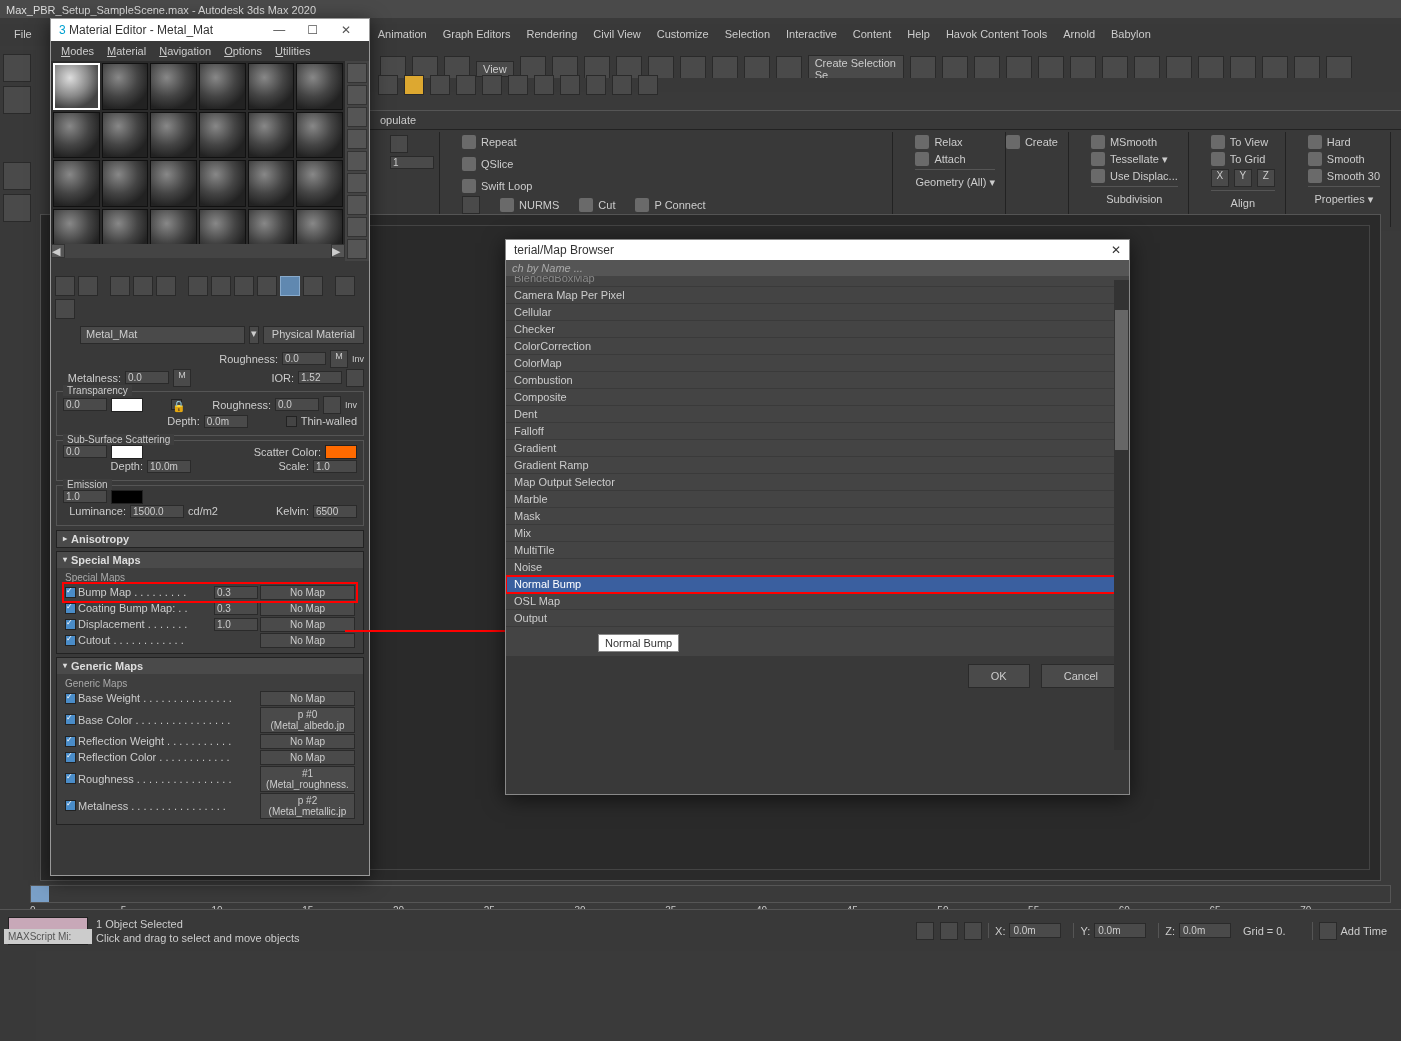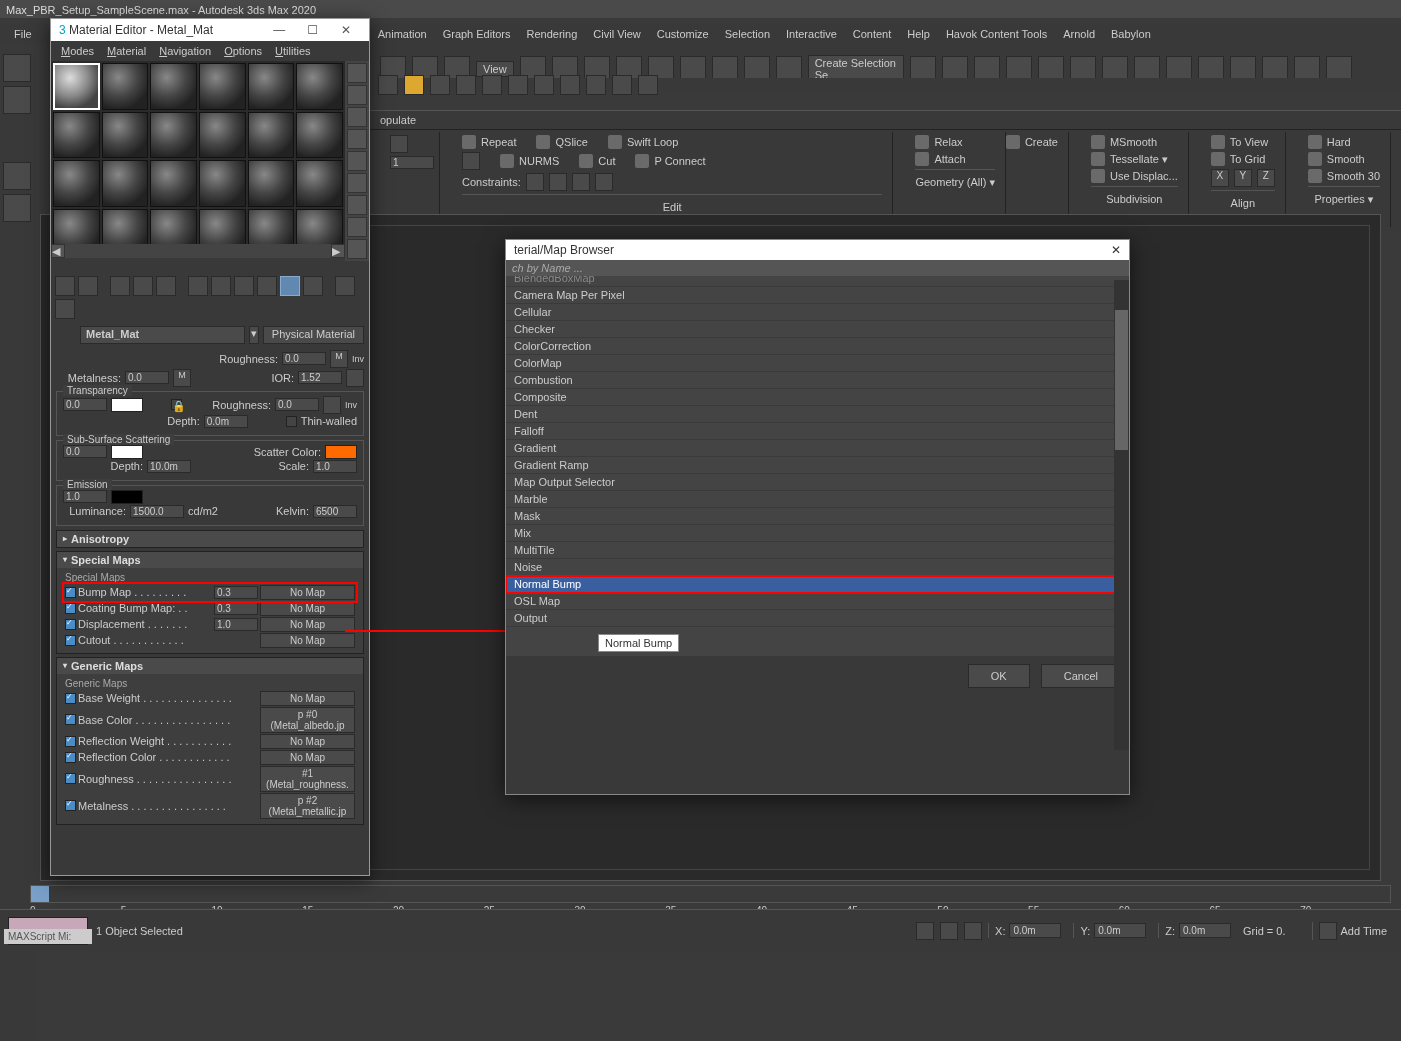--- a/index.html
+++ b/index.html
@@ -58,21 +58,21 @@
   .sample-slot { aspect-ratio:1; background:radial-gradient(circle at 35% 30%, #888, #444 45%, #222 75%); border:1px solid #111;}
   .sample-slot.sel { border:2px solid #fff; background:radial-gradient(circle at 35% 30%, #ddd, #888 45%, #444 75%);}
   .me-sidebar { position:absolute; right:0; top:0; width:24px; background:#444; display:flex; flex-direction:column; gap:2px; padding:2px;}
   .me-sidebar .sb { width:20px; height:20px; background:#555; border:1px solid #333;}
   .me-scroll { position:absolute; bottom:0; left:0; right:24px; height:14px; background:#444; display:flex;}
   .me-scroll .arr { width:14px; background:#555; border:1px solid #333;}
   .me-toolbar { padding:4px; display:flex; gap:3px; flex-wrap:wrap; background:#393939; margin-top:14px;}
   .me-toolbar .tb { width:20px; height:20px; background:#4a4a4a; border:1px solid #2a2a2a;}
   .me-toolbar .tb.on { background:#6088b0; border-color:#88aacc;}
   .me-namebar { padding:3px 5px; display:flex; gap:4px; background:#393939;}
-  .me-namebar .fld { flex:1; background:#4a4a4a; border:1px solid #2a2a2a; color:#ccc; font-size:11px; padding:1px 5px;font-weight:bold;}
+  .me-namebar .fld { flex:1; background:#4a4a4a; border:1px solid #2a2a2a; color:#ccc; font-size:11px; padding:1px 5px;}
   .me-namebar .btn { background:#4a4a4a; border:1px solid #2a2a2a; color:#ccc; font-size:11px; padding:1px 8px;}
   
   .me-params { padding:2px 5px; overflow-y:auto; height:530px;}
   .param-row { display:flex; align-items:center; gap:4px; font-size:11px; color:#ccc; margin:1px 0;}
   .param-row label { flex:1; text-align:right;}
   .spin { background:#4a4a4a; border:1px solid #2a2a2a; width:44px; color:#ccc; font-size:10px; padding:0 2px; display:flex; justify-content:space-between;}
   .cswatch { width:32px; height:14px; border:1px solid #222;}
   .rollout { border:1px solid #222; margin:3px 0; background:#3e3e3e;}
   .rollout-head { background:#4a4a4a; padding:2px 6px; font-size:11px; font-weight:bold; color:#ddd; display:flex; align-items:center; gap:4px;}
   .rollout-head::before { content:"▸"; font-size:8px;}
@@ -183,21 +183,21 @@
 </div>
 
 <div class="panel-strip">
   <div><span class="tab">opulate</span></div>
   <div class="panel-row">
     <div class="panel-group" style="width:60px">
       <span class="btnsq"></span>
       <span class="spin">1</span>
     </div>
     <div class="panel-group" style="flex:1">
-      <div class="panel-group-h" style="flex-direction:row; gap:20px">
+      <div class="panel-group-h" style="flex-direction:column; gap:8px">
         <div class="panel-item">
             <span class="ico"></span>
             <span>Repeat</span>
           </div>
         <div class="panel-item">
             <span class="ico"></span>
             <span>QSlice</span>
           </div>
         <div class="panel-item">
             <span class="ico"></span>
@@ -327,20 +327,21 @@
     <span style="flex:1">55</span>
   <span style="flex:1">60</span>
     <span style="flex:1">65</span>
   <span style="flex:1">70</span>
 </div>
 
 <div class="status-bar">
   <div class="status-swatch"></div>
   <div class="status-text">
     <span>1 Object Selected</span>
+    <span>Click and drag to select and move objects</span>
   </div>
   <div class="status-right">
     <span class="btnsq"></span>
     <span class="btnsq"></span>
     <span class="btnsq"></span>
     <div class="coord">
         <span>X:</span>
         <input value="0.0m" style="">
       </div>
     <div class="coord">

